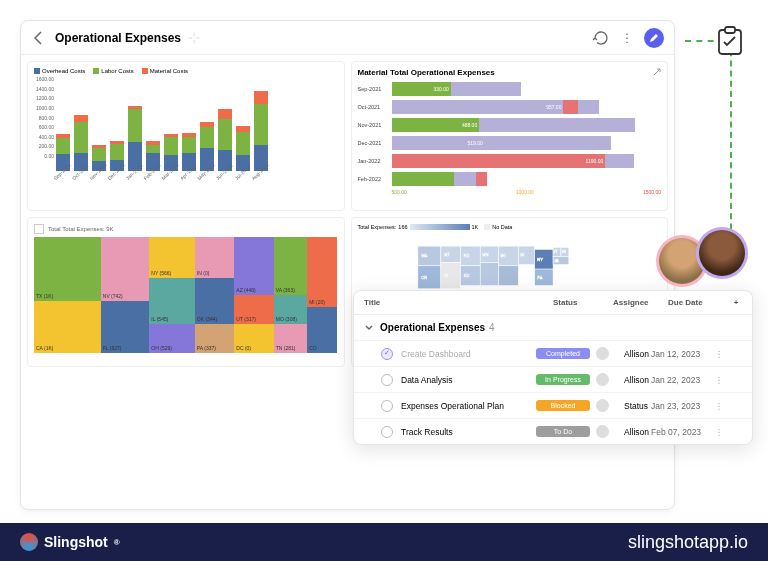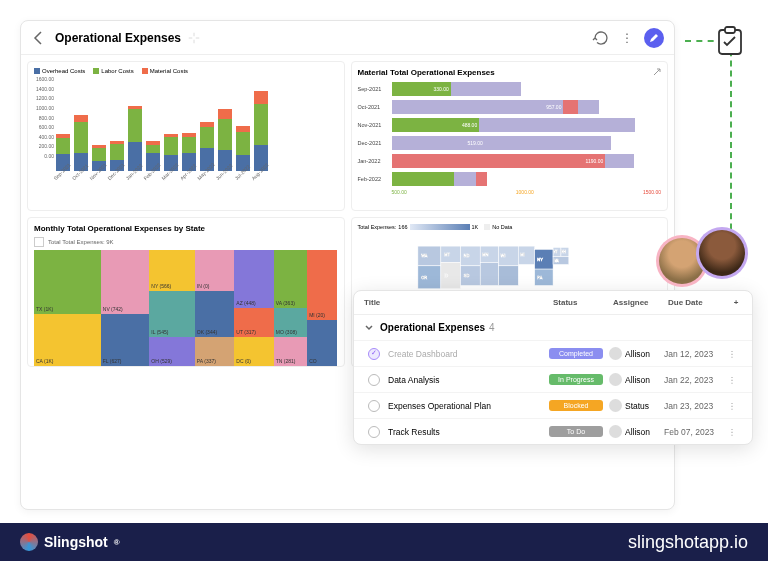--- a/index.html
+++ b/index.html
@@ -41,28 +41,28 @@
 .tasks-header { display: flex; padding: 7px 10px; font-size: 8px; font-weight: 600; color: #555; border-bottom: 1px solid #eee; align-items: center; }
 .col-title { flex: 1; }
 .col-status { width: 60px; }
 .col-assignee { width: 55px; }
 .col-date { width: 62px; }
 .col-add { width: 12px; text-align: center; cursor: pointer; }
 .group-header { display: flex; align-items: center; padding: 7px 10px; font-size: 10px; }
 .chev { margin-right: 6px; }
 .group-title { font-weight: 700; }
 .group-count { margin-left: 4px; color: #999; font-weight: 400; }
-.task-row { display: flex; align-items: center; padding: 6px 14px; font-size: 8.5px; border-top: 1px solid #f3f3f3; }
+.task-row { display: flex; align-items: center; padding: 6px 27px; font-size: 8.5px; border-top: 1px solid #f3f3f3; }
 .task-check { width: 12px; height: 12px; border-radius: 50%; border: 1.5px solid #bbb; margin-right: 8px; flex-shrink: 0; }
 .task-check.done { background: #ede9fe; border-color: #a78bfa; position: relative; }
 .task-check.done::after { content: "✓"; color: #8b5cf6; font-size: 7px; position: absolute; top: 0; left: 2px; }
 .task-title { flex: 1; }
 .task-title.muted { color: #aaa; }
 .status-pill { width: 54px; text-align: center; padding: 2px 0; border-radius: 3px; color: #fff; font-size: 7px; margin-right: 6px; }
-.assignee-cell { width: 55px; display: flex; align-items: center; gap: 3px; }
+.assignee-cell { width: 55px; display: flex; align-items: center; gap: 15px; }
 .avatar-sm { width: 13px; height: 13px; border-radius: 50%; background: #ddd; }
 .date-cell { width: 62px; color: #666; }
 .more-dots { width: 12px; color: #999; text-align: center; cursor: pointer; }
 
 .clipboard-icon { position: absolute; top: 26px; right: 25px; width: 26px; height: 30px; z-index: 5; }
 .dashed-line-h { position: absolute; top: 40px; left: 685px; width: 40px; border-top: 2px dashed #4caf50; z-index: 4; }
 .dashed-line-v { position: absolute; top: 40px; right: 36px; width: 0; height: 220px; border-left: 2px dashed #4caf50; z-index: 4; }
 
 .avatar-pair { position: absolute; top: 227px; right: 20px; z-index: 30; }
 .avatar-lg { width: 52px; height: 52px; border-radius: 50%; position: absolute; }
@@ -256,21 +256,20 @@
           </div>
         </div>
       <div style="display:flex;padding-left:34px;font-size:5px;justify-content:space-between;margin-top:2px;">
         <span style="color:#7cb342">500.00</span>
         <span style="color:#f5a623">1000.00</span>
         <span style="color:#e74c3c">1500.00</span>
       </div>
     </div>
 
     <div class="card">
-      <div class="card-title">Monthly Total Operational Expenses by State</div>
       <div class="tree-header">
           <span class="tree-icon"></span>
           <span>Total Total Expenses: 9K</span>
         </div>
       <div class="treemap" id="treemap">
           <div class="tree-cell" style="left: 0%; top: 0%; width: 22%; height: 55%; background: rgb(124, 179, 66);">TX (1K)</div>
           <div class="tree-cell" style="left: 0%; top: 55%; width: 22%; height: 45%; background: rgb(244, 196, 48);">CA (1K)</div>
           <div class="tree-cell" style="left: 22%; top: 0%; width: 16%; height: 55%; background: rgb(232, 154, 181);">NV (742)</div>
           <div class="tree-cell" style="left: 22%; top: 55%; width: 16%; height: 45%; background: rgb(74, 111, 165);">FL (627)</div>
           <div class="tree-cell" style="left: 38%; top: 0%; width: 15%; height: 35%; background: rgb(244, 196, 48);">NY (566)</div>

